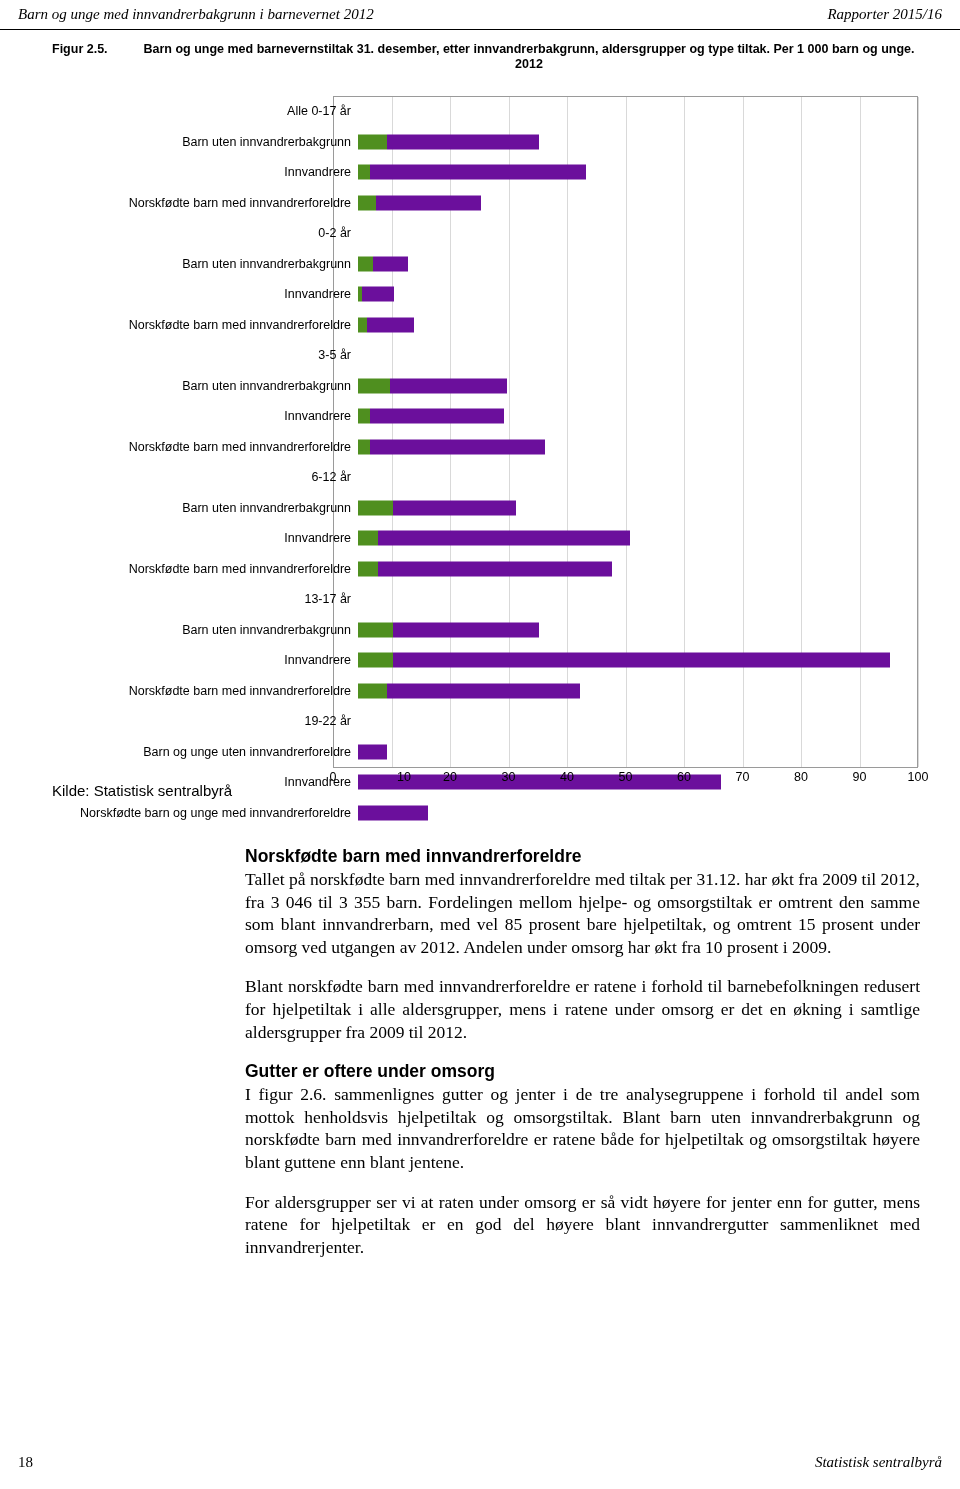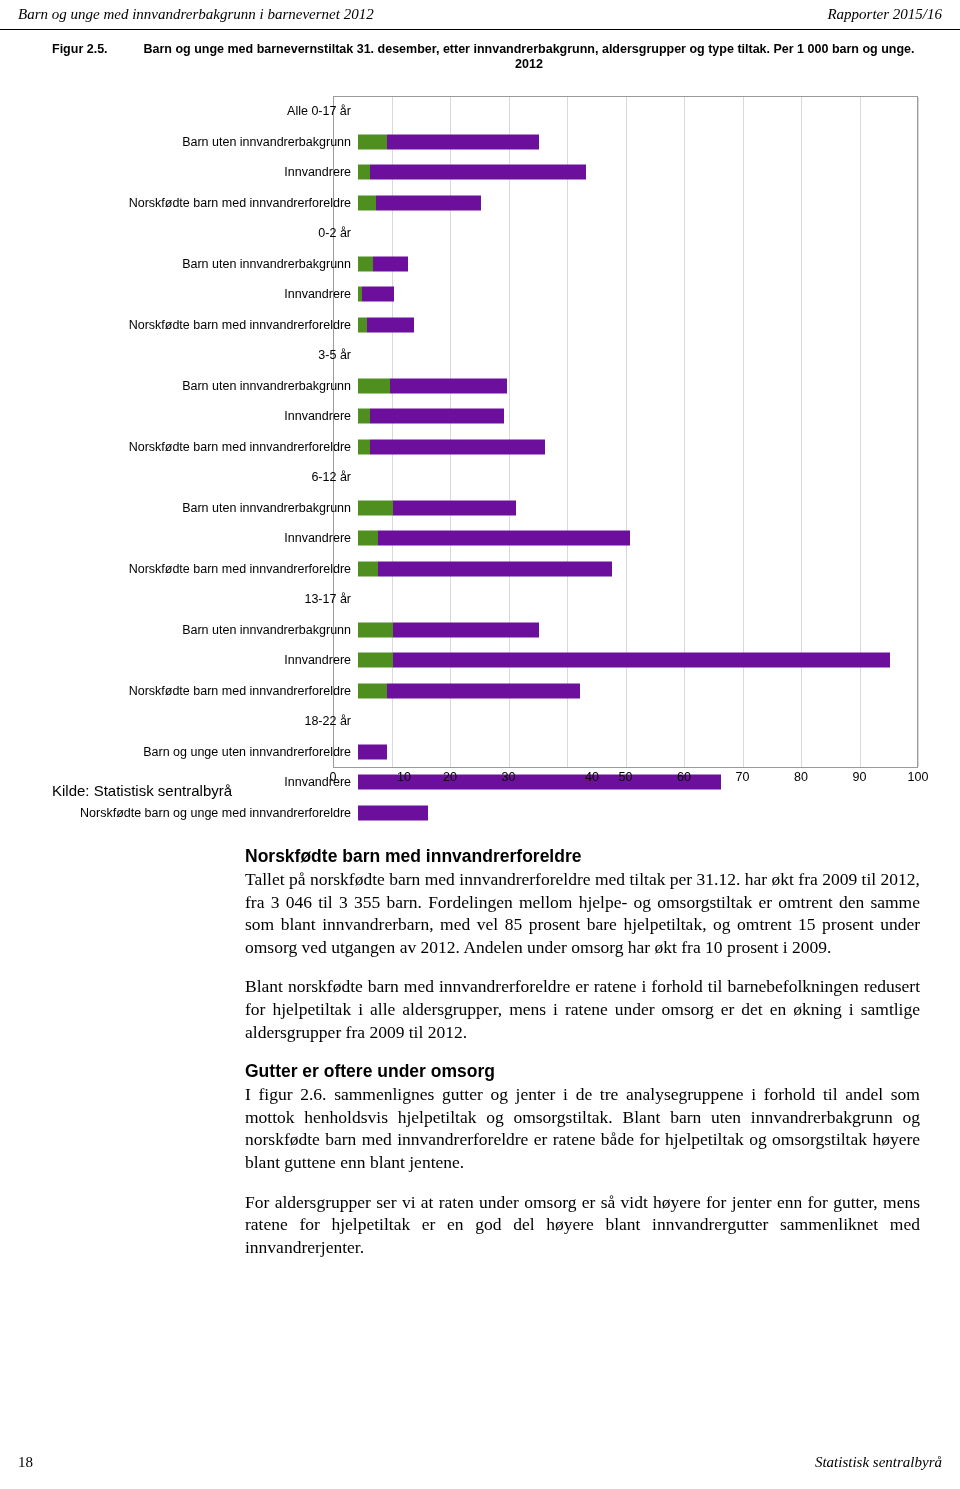--- a/index.html
+++ b/index.html
@@ -363,21 +363,21 @@
           </div>
         </div>
         <div class="row">
           <div class="lbl">Norskfødte barn med innvandrerforeldre</div>
           <div class="bars">
             <div class="bar seg-oms" style="left: 0px; width: 29.25px;"></div>
             <div class="bar seg-hjp" style="left: 29.25px; width: 193.05px;"></div>
           </div>
         </div>
         <div class="row group">
-          <div class="lbl">18-22 år</div>
+          <div class="lbl">19-22 år</div>
           <div class="bars"></div>
         </div>
         <div class="row">
           <div class="lbl">Barn og unge uten innvandrerforeldre</div>
           <div class="bars">
             <div class="bar seg-hjp" style="left: 0px; width: 29.25px;"></div>
           </div>
         </div>
         <div class="row">
           <div class="lbl">Innvandrere</div>
@@ -392,21 +392,21 @@
           </div>
         </div>
       </div>
 
 
     <div class="xaxis" id="xaxis">
         <span class="xt" style="left: 0px;">0</span>
         <span class="xt" style="left: 71px;">10</span>
         <span class="xt" style="left: 117px;">20</span>
         <span class="xt" style="left: 175.5px;">30</span>
-        <span class="xt" style="left: 234px; margin-left: 25px;">40</span>
+        <span class="xt" style="left: 234px;">40</span>
         <span class="xt" style="left: 292.5px;">50</span>
         <span class="xt" style="left: 351px;">60</span>
         <span class="xt" style="left: 409.5px;">70</span>
         <span class="xt" style="left: 468px;">80</span>
         <span class="xt" style="left: 526.5px;">90</span>
         <span class="xt" style="left: 585px;">100</span>
       </div>
     <div class="source">Kilde: Statistisk sentralbyrå</div>
   </div>
 </div>

